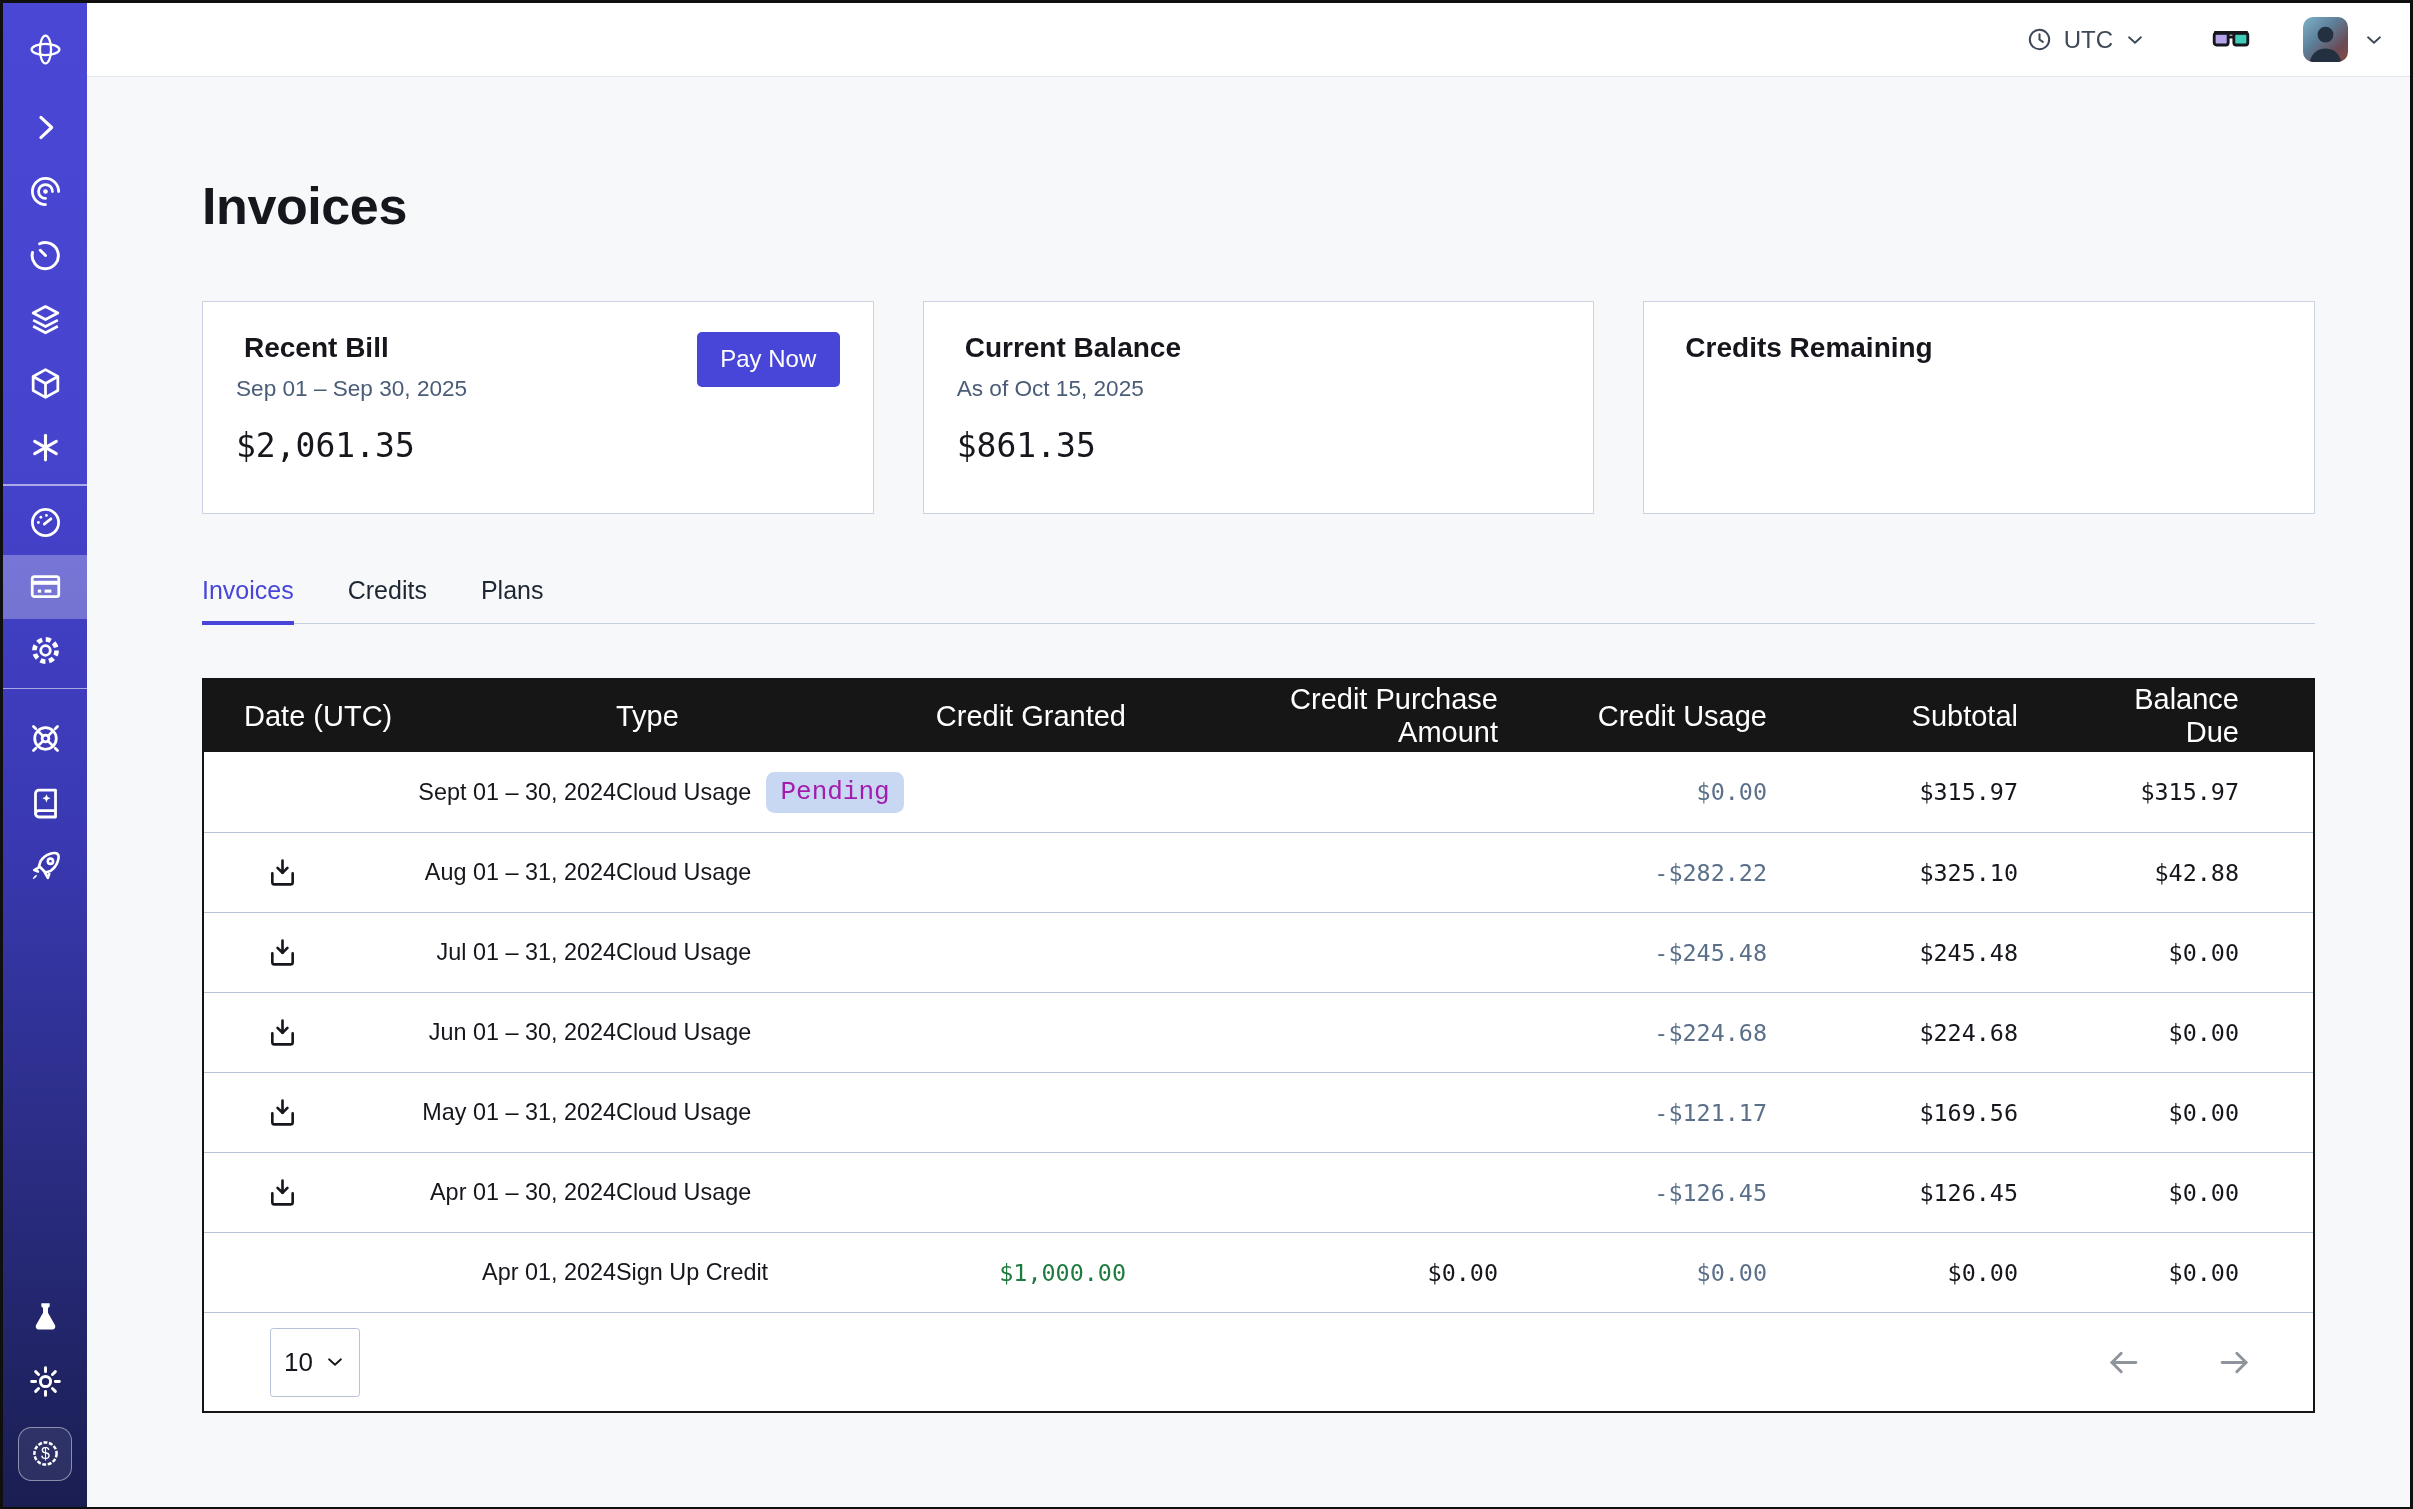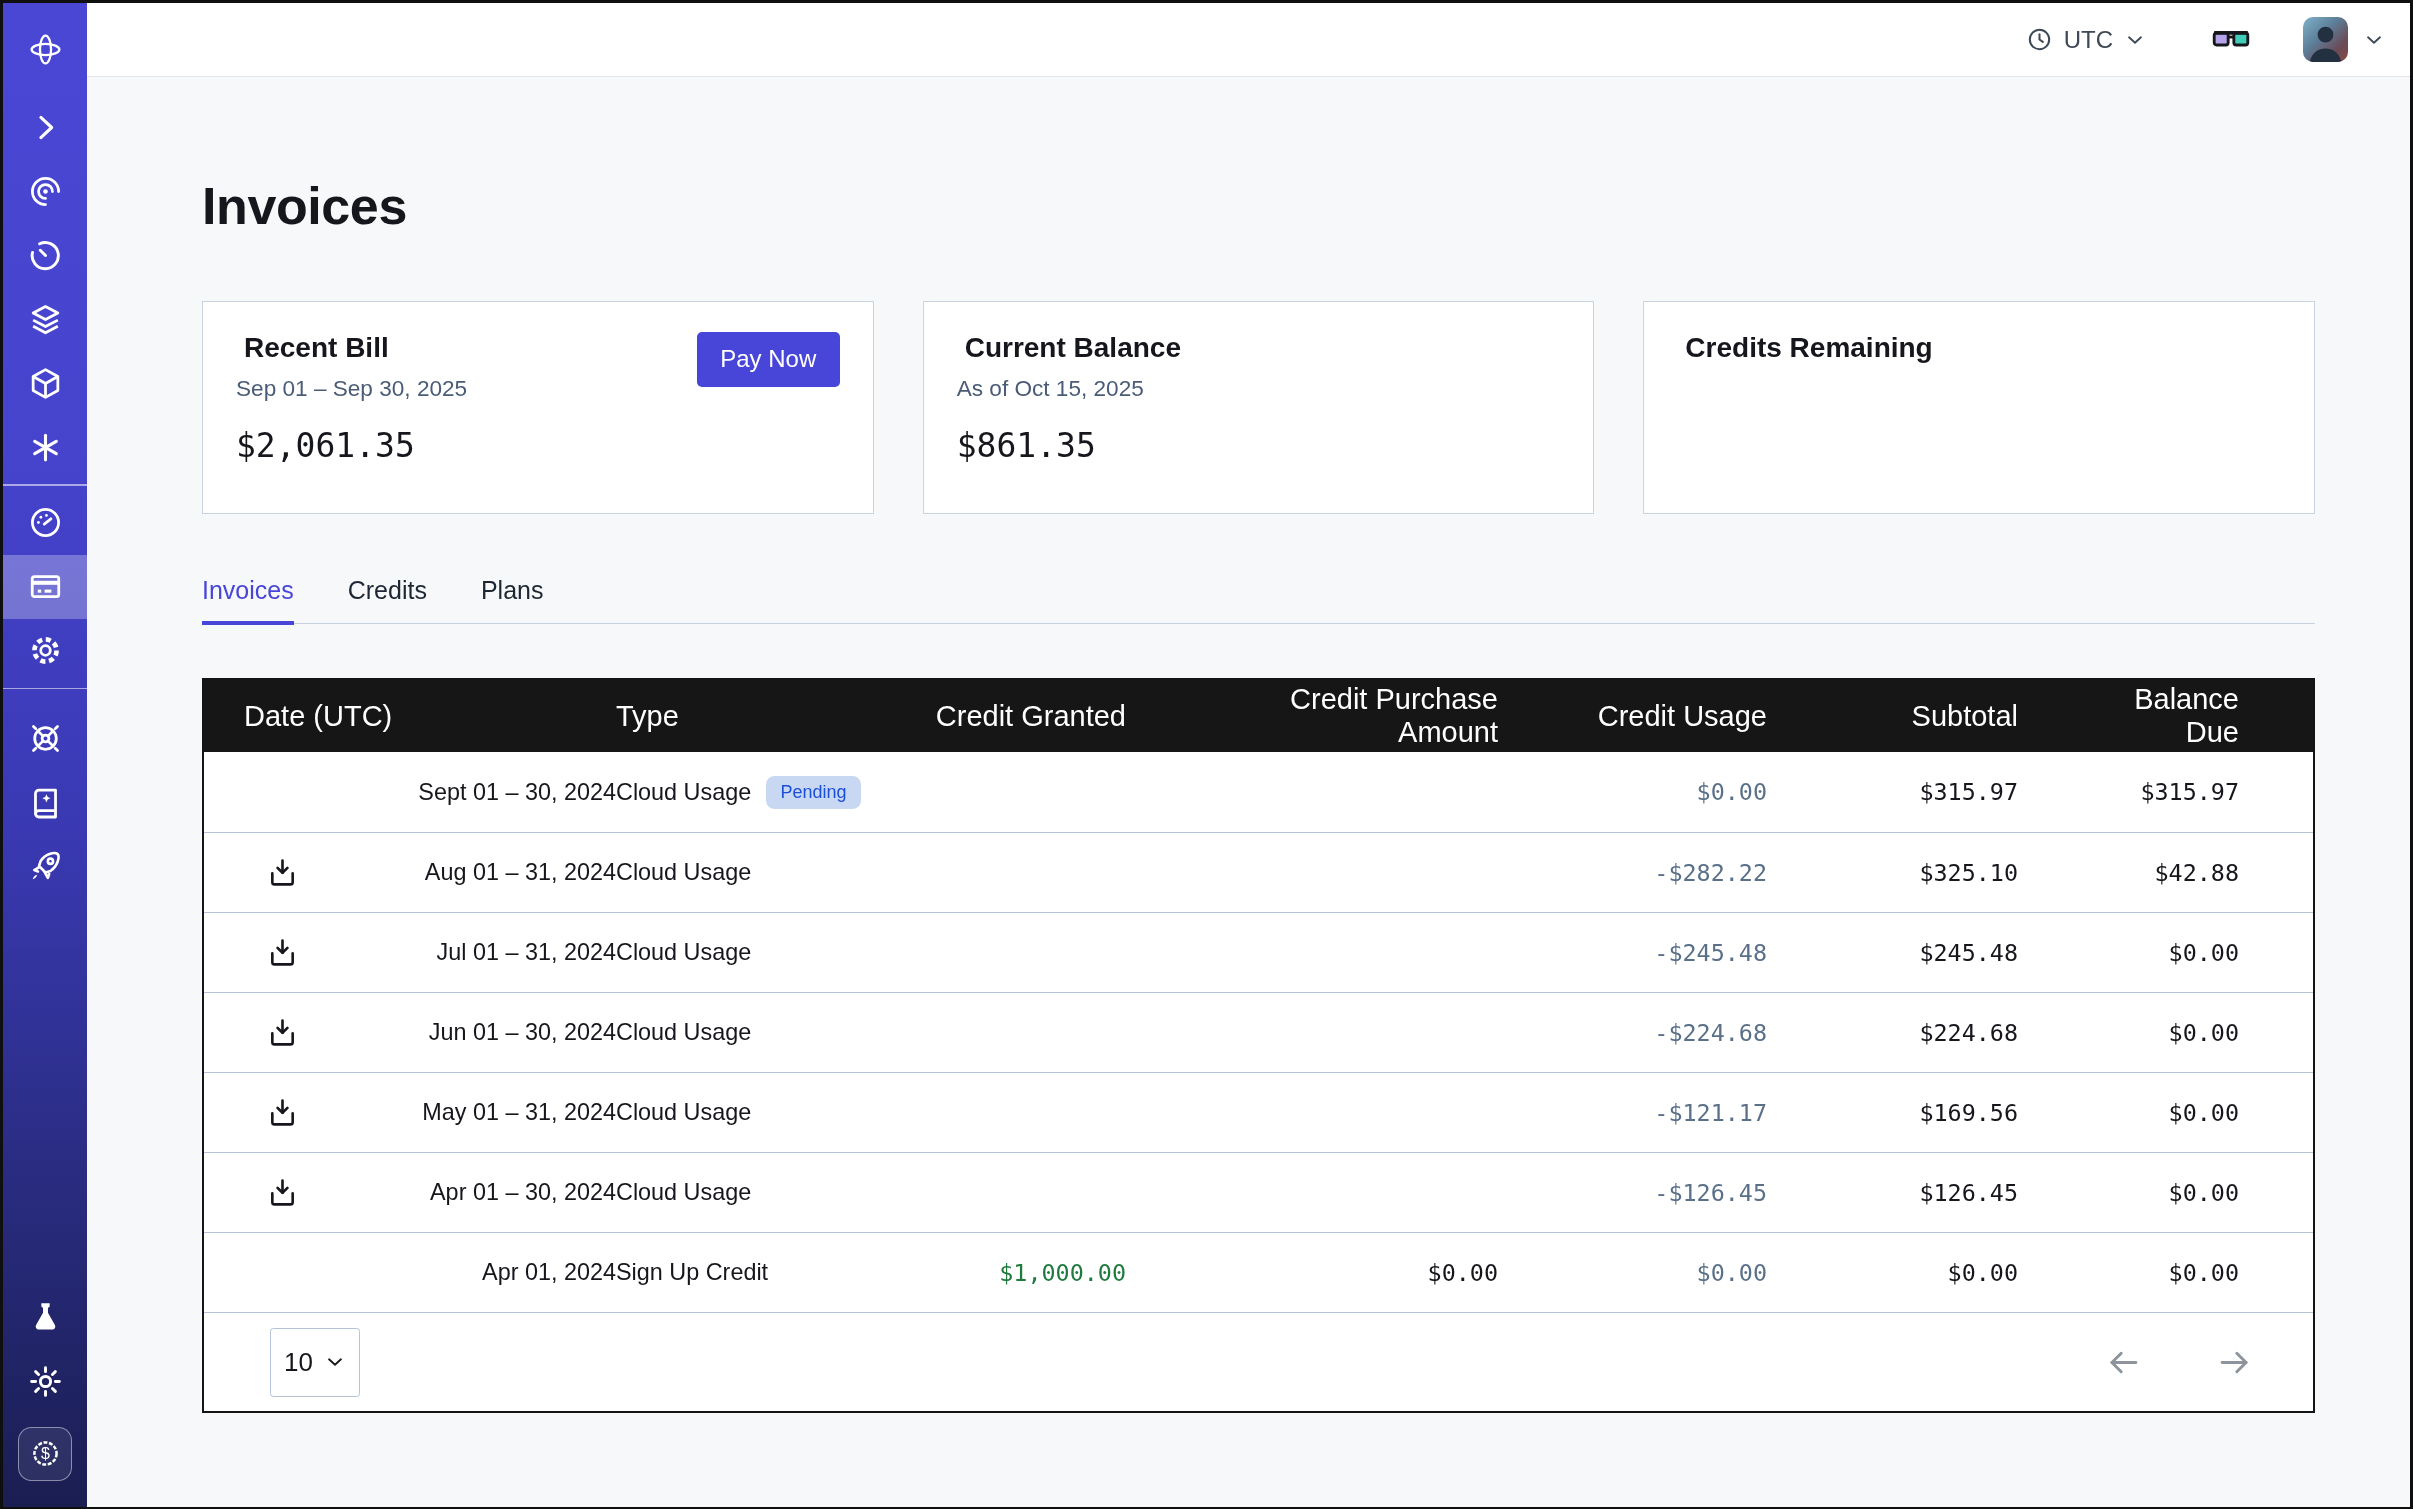--- a/index.html
+++ b/index.html
@@ -66,21 +66,21 @@
   .tgrid { display:grid; grid-template-columns:412px 303px 280px 372px 269px 251px 221px; align-items:center; }
   .thead { background:#161616; color:#fff; height:72px; font-size:29px; font-weight:500; }
   .th-date { padding-left:40px; }
   .th-num { text-align:right; padding-right:73px; }
   .trow { height:80px; font-size:23.4px; background:#fff; }
   .trow + .trow { border-top:1.7px solid #b6c3d7; }
   .date-cell { display:flex; align-items:center; gap:11.7px; padding-left:60px;justify-content:space-between; }
   .dl-slot { width:37px; height:37px; flex:0 0 37px; display:flex; align-items:center; justify-content:center; }
   .dl-slot svg { width:33px; height:33px; color:#16161d; }
   .type-cell { display:flex; align-items:center; gap:15px; }
-  .badge { background:#c9d8f2; color:#1d4ed8; font-size:18px; padding:5.9px 14.2px; border-radius:8.4px; }
+  .badge { background:#c9d8f2; color:#a21caf; font-size:26px; padding:5.9px 14.2px; border-radius:8.4px;font-family:Liberation Mono, monospace; }
   .num { text-align:right; padding-right:73px; font-family:"DejaVu Sans Mono", monospace; font-size:23.4px; color:#16161d; }
   .num.usage { color:#5a7089; }
   .num.green { color:#1f7a3d; }
   
   .tfoot { display:flex; align-items:center; justify-content:space-between; height:99px; border-top:1.7px solid #b6c3d7; padding:0 54px 0 66px; }
   .page-size {
     width:90px; height:69px; border:1.7px solid #b6c3d7; border-radius:3.3px; background:#fff;
     display:flex; align-items:center; justify-content:center; gap:11px; font-size:26px; cursor:pointer;
   }
   .page-size svg { width:22px; height:22px; }

